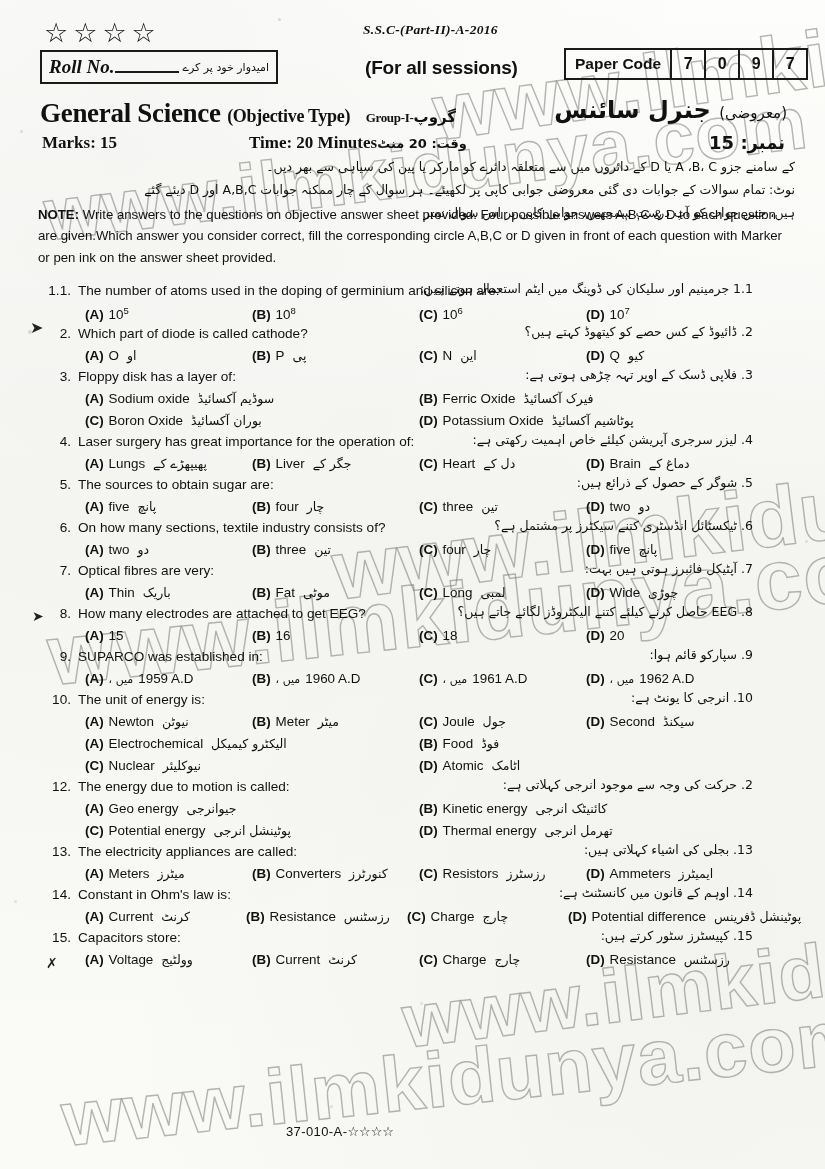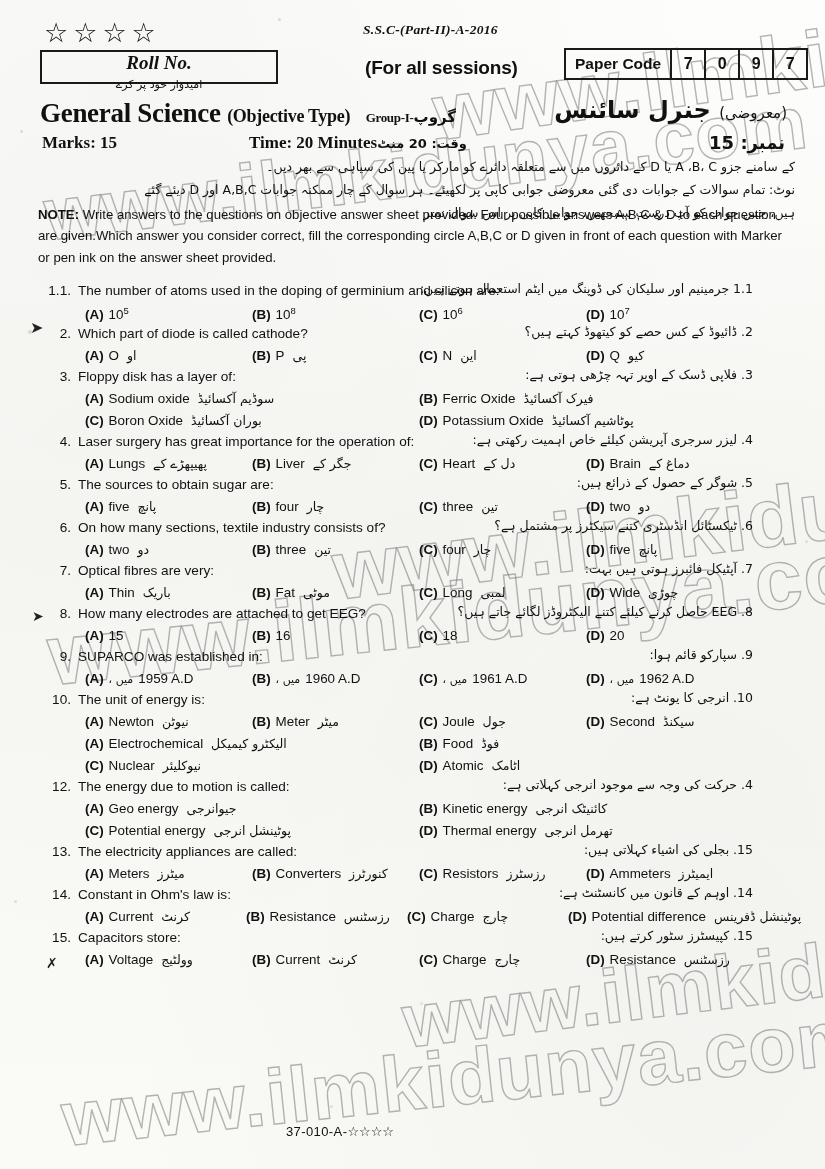--- a/index.html
+++ b/index.html
@@ -63,21 +63,20 @@
   }
   .rollbox {
     position: absolute;
     top: 50px; left: 40px;
     width: 238px; height: 34px;
     border: 2px solid #1a1a1a;
     box-sizing: border-box;
     display: flex;
     align-items: center;
     padding: 0 7px;
-    flex-direction: column;
   }
   .roll-label {
     font-family: "Liberation Serif", serif;
     font-style: italic;
     font-weight: 700;
     font-size: 19px;
   }
   .roll-line {
     flex: 1;
     border-bottom: 2px solid #1a1a1a;
@@ -686,21 +685,21 @@
             <span class="opt-key">(D)</span>
             <span class="opt-en">Atomic</span>
             <span class="opt-ur">اٹامک</span>
           </div>
         </div>
       </div>
       <div class="q">
         <div class="q-head">
           <span class="q-num">12.</span>
           <span class="q-text">The energy due to motion is called:</span>
-          <span class="q-urdu">4. حرکت کی وجہ سے موجود انرجی کہلاتی ہے:</span>
+          <span class="q-urdu">2. حرکت کی وجہ سے موجود انرجی کہلاتی ہے:</span>
         </div>
         <div class="opts cols2">
           <div class="opt">
             <span class="opt-key">(A)</span>
             <span class="opt-en">Geo energy</span>
             <span class="opt-ur">جیوانرجی</span>
           </div>
           <div class="opt">
             <span class="opt-key">(B)</span>
             <span class="opt-en">Kinetic energy</span>
@@ -717,21 +716,21 @@
             <span class="opt-key">(D)</span>
             <span class="opt-en">Thermal energy</span>
             <span class="opt-ur">تھرمل انرجی</span>
           </div>
         </div>
       </div>
       <div class="q">
         <div class="q-head">
           <span class="q-num">13.</span>
           <span class="q-text">The electricity appliances are called:</span>
-          <span class="q-urdu">15. بجلی کی اشیاء کہلاتی ہیں:</span>
+          <span class="q-urdu">13. بجلی کی اشیاء کہلاتی ہیں:</span>
         </div>
         <div class="opts cols4">
           <div class="opt">
             <span class="opt-key">(A)</span>
             <span class="opt-en">Meters</span>
             <span class="opt-ur">میٹرز</span>
           </div>
           <div class="opt">
             <span class="opt-key">(B)</span>
             <span class="opt-en">Converters</span>

